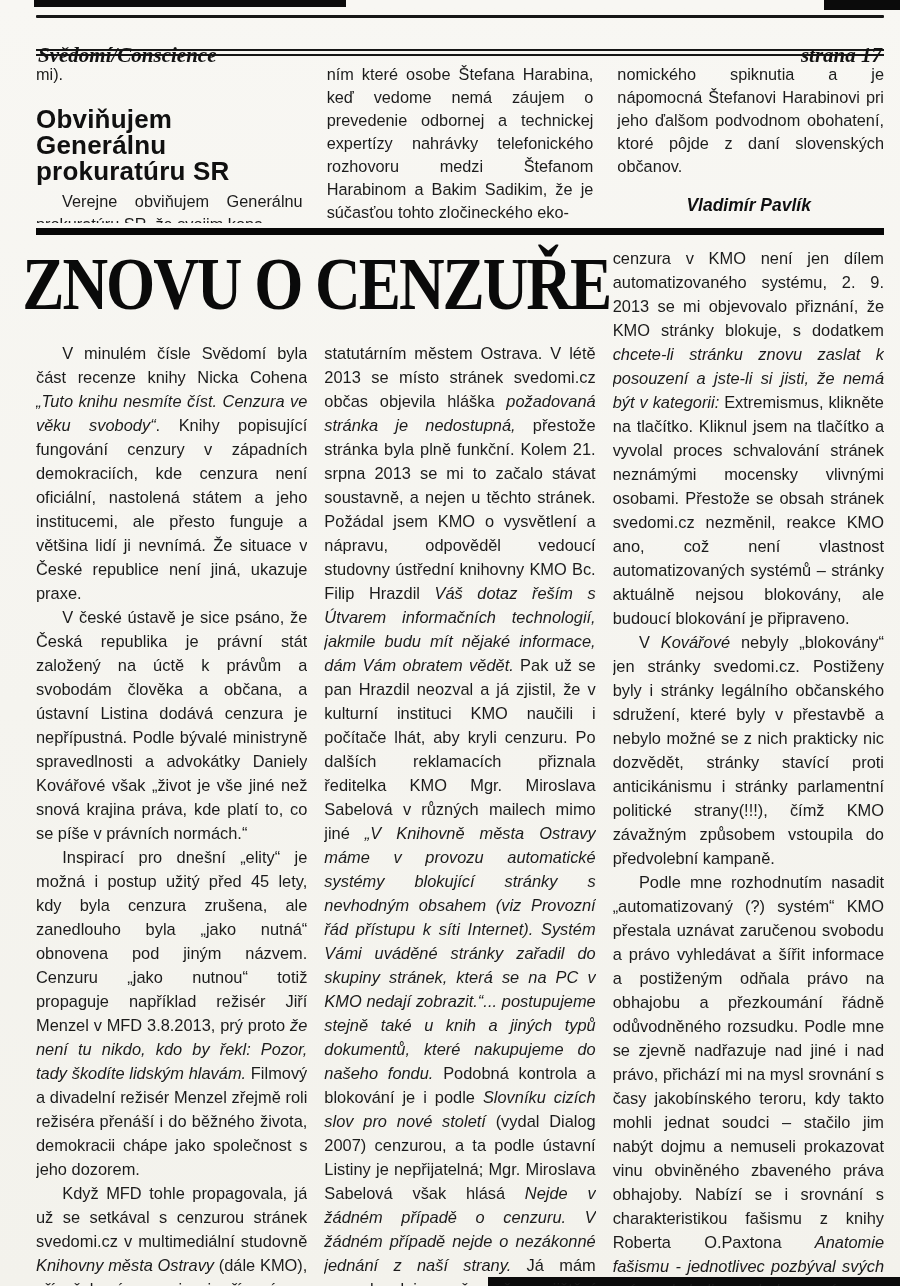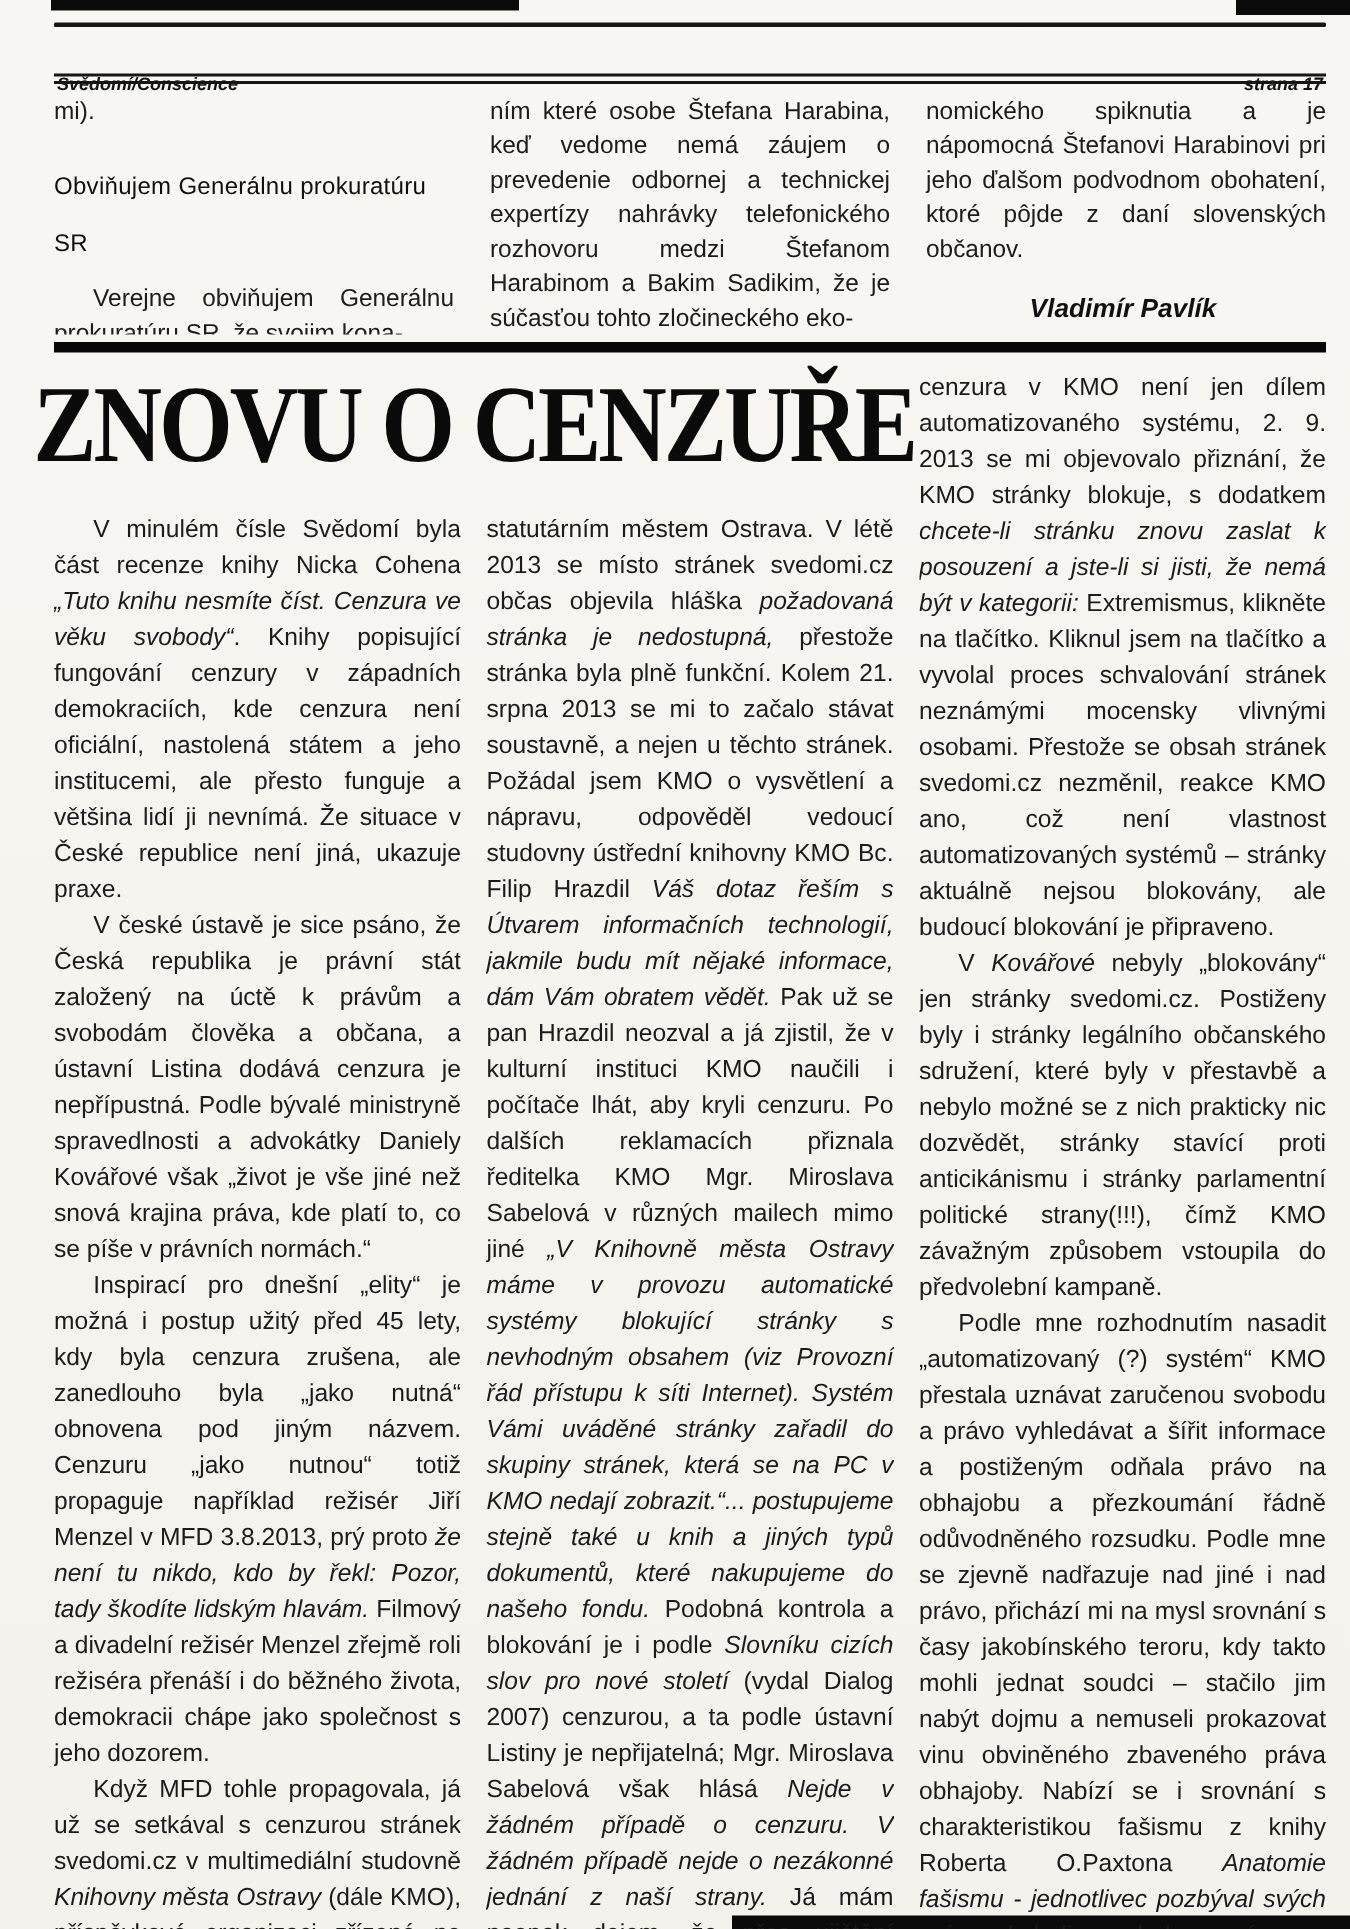--- a/index.html
+++ b/index.html
@@ -24,37 +24,37 @@
   .content{position:absolute;left:36px;right:16px;top:0;}
 
   
   .masthead{margin-top:15px;}
   .rule-top{height:3px;background:#161616;border-radius:1px;}
   .masthead-row{
     display:flex;justify-content:space-between;align-items:center;
     height:31px;padding:0 2px;
   }
   .mast-title,.mast-page{
-    font-family:Liberation Sans, sans-serif;
+    font-family:Liberation Serif, serif;
     font-weight:bold;font-style:italic;
-    font-size:12px;color:#141414;margin-top:44px;
+    font-size:21px;color:#141414;margin-top:44px;
   }
   .rule-double{height:3px;border-top:2px solid #161616;border-bottom:2px solid #161616;}
 
   
   .top-section{
     display:grid;grid-template-columns:1fr 1fr 1fr;column-gap:24px;
     margin-top:7px;height:160px;
     font-size:16.3px;line-height:23px;
   }
   .tcol{overflow:hidden;}
   .lead-in{margin:0 0 20px 0;}
   .top-heading{
     margin:0 0 6px 0;
-    font-size:16px;line-height:38px;font-weight:normal;color:#101010;
+    font-size:26px;line-height:26px;font-weight:bold;color:#101010;
     letter-spacing:.2px;
   }
   .tbody{margin:0;text-align:justify;}
   .tbody.indent{text-indent:1.6em;}
   .signature{
     margin:16px 4px 0 0;text-align:center;
     font-weight:bold;font-style:italic;font-size:17.5px;color:#101010;
   }
 
   

